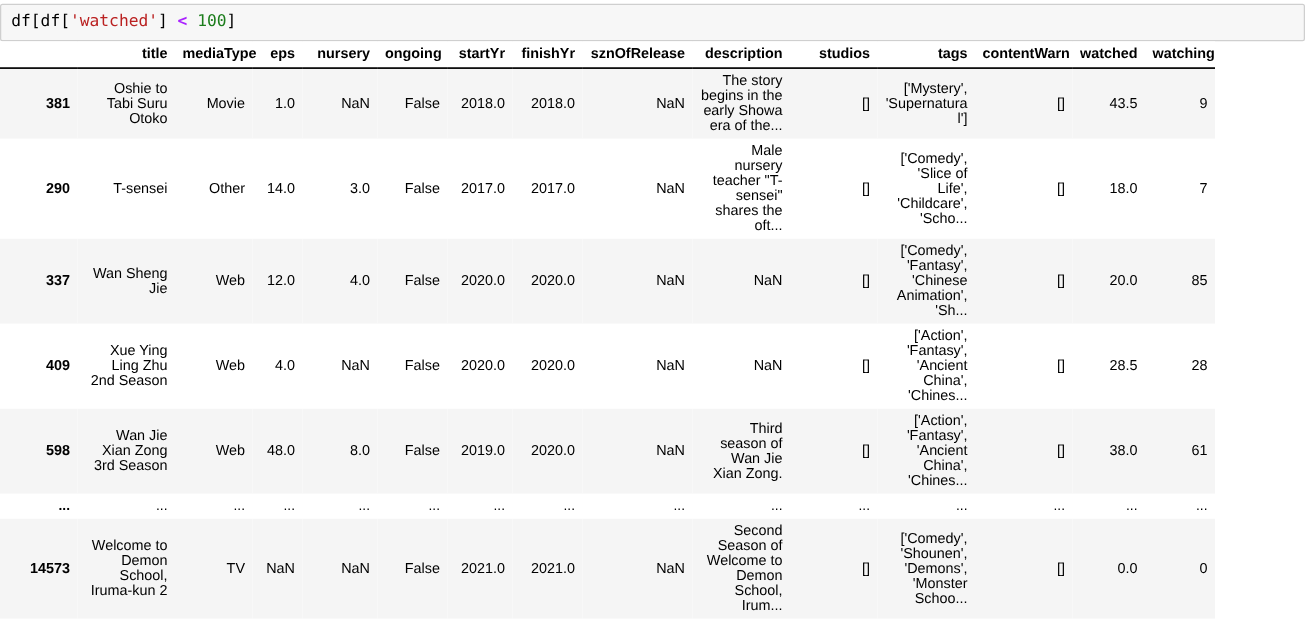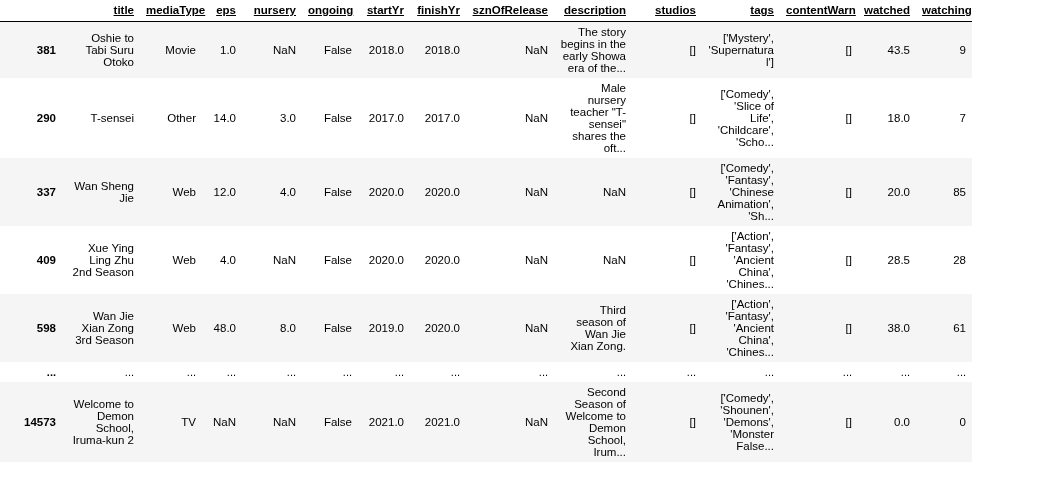--- a/index.html
+++ b/index.html
@@ -82,21 +82,20 @@
 
   table.dataframe thead th {
     border-bottom: 1px solid #000000;
     border-top: 1px solid #ffffff;
     text-align: right;
     vertical-align: bottom;
     font-weight: bold;
     padding: 3px 6px 5px 6px;
     color: #000000;
     white-space: nowrap;
-    text-decoration: underline;
   }
   table.dataframe thead th.idx-head {
     text-align: left;
   }
 
   table.dataframe tbody th {
     font-weight: bold;
     text-align: right;
     vertical-align: middle;
     padding: 4px 6px;
@@ -143,20 +142,23 @@
   col.c-warn       { width: 78px; }
   col.c-watched    { width: 58px; }
   col.c-watching   { width: 56px; }
 </style>
 </head>
 <body>
 
 <div class="notebook">
 
   <div class="cell-row">
+    <div class="input-area">
+      <div class="code"><span>df[df[</span><span class="tok-str">'watched'</span><span>] </span><span class="tok-op">&lt;</span><span> </span><span class="tok-num">100</span><span>]</span></div>
+    </div>
   </div>
 
   <div class="cell-row">
     <div class="out-area">
       <div class="df-scroll">
         <table class="dataframe">
           <colgroup>
             <col class="c-index">
               <col class="c-title">
               <col class="c-mediaType">
@@ -300,21 +302,21 @@
                 <td>Welcome to Demon School, Iruma-kun 2</td>
                 <td>TV</td>
                 <td>NaN</td>
                 <td>NaN</td>
                 <td>False</td>
                 <td>2021.0</td>
                 <td>2021.0</td>
                 <td>NaN</td>
                 <td>Second Season of Welcome to Demon School, Irum...</td>
                 <td>[]</td>
-                <td>['Comedy', 'Shounen', 'Demons', 'Monster False...</td>
+                <td>['Comedy', 'Shounen', 'Demons', 'Monster Schoo...</td>
                 <td>[]</td>
                 <td>0.0</td>
                 <td>0</td>
               </tr>
             </tbody>
         </table>
       </div>
     </div>
   </div>
 

